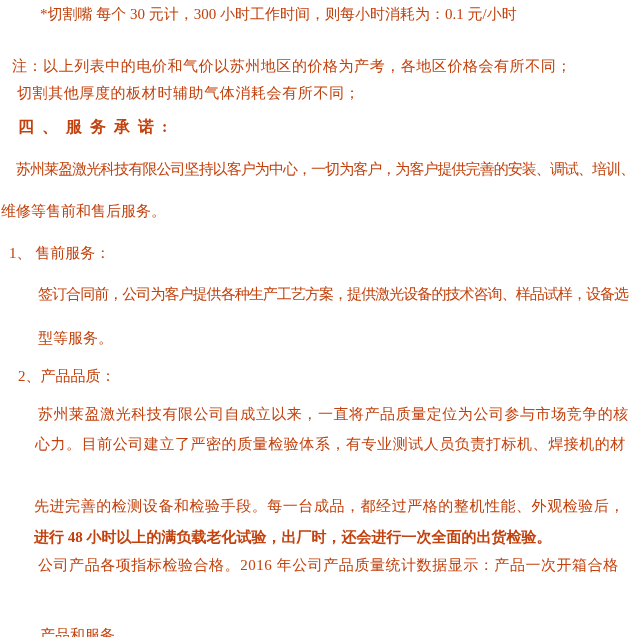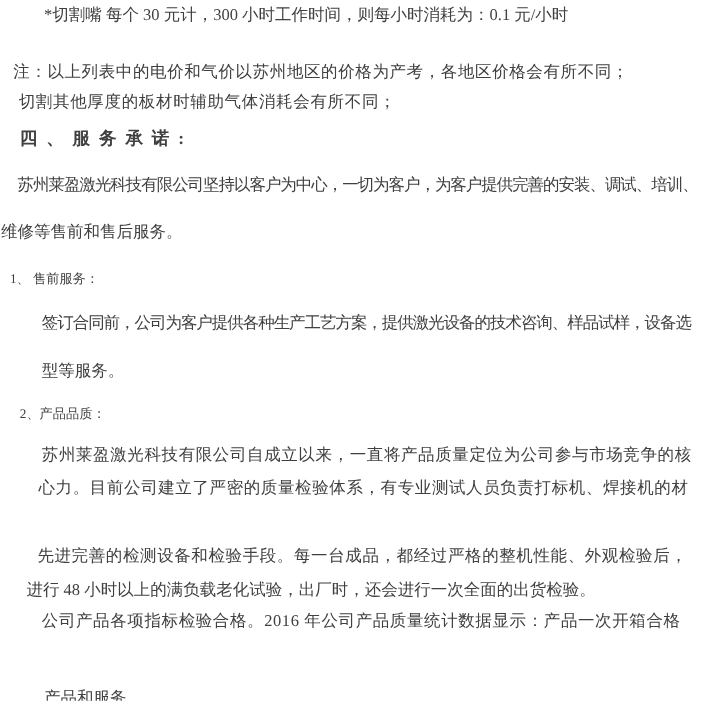--- a/index.html
+++ b/index.html
@@ -19,33 +19,33 @@
     position: relative;
     width: 643px;
     height: 637px;
     background: #ffffff;
   }
   .line {
     position: absolute;
     font-size: 15px;
     line-height: 18px;
     white-space: nowrap;
-    color: #404040;
+    color: #c2410c;
   }
   .tight   { letter-spacing: -0.95px; }
   .wide    { letter-spacing: 0.55px; }
   .wider   { letter-spacing: 0.6px; }
   .section-heading {
     font-size: 16px;
     line-height: 24px;
     font-weight: bold;
     letter-spacing: 8px;
   }
   .item-heading {
-    font-size: 12px;
+    font-size: 15px;
   }
 </style>
 </head>
 <body>
 
 <div class="page">
 
   <div class="line" style="top:5px; left:40px;">*切割嘴 每个 30 元计，300 小时工作时间，则每小时消耗为：0.1 元/小时</div>
 
   <div class="line wide" style="top:57px; left:12px;">注：以上列表中的电价和气价以苏州地区的价格为产考，各地区价格会有所不同；</div>
@@ -58,18 +58,18 @@
 
   <div class="line item-heading" style="top:244px; left:9px;">1、 售前服务：</div>
   <div class="line tight" style="top:285px; left:38px;">签订合同前，公司为客户提供各种生产工艺方案，提供激光设备的技术咨询、样品试样，设备选</div>
   <div class="line" style="top:329px; left:38px;">型等服务。</div>
 
   <div class="line item-heading" style="top:367px; left:18px;">2、产品品质：</div>
 
   <div class="line wide" style="top:405px; left:38px;">苏州莱盈激光科技有限公司自成立以来，一直将产品质量定位为公司参与市场竞争的核</div>
   <div class="line wide" style="top:435px; left:35px;">心力。目前公司建立了严密的质量检验体系，有专业测试人员负责打标机、焊接机的材</div>
   <div class="line wide" style="top:497px; left:34px;">先进完善的检测设备和检验手段。每一台成品，都经过严格的整机性能、外观检验后，</div>
-  <div class="line" style="top:528px; left:24px;">进行 48 小时以上的满负载老化试验，出厂时，还会进行一次全面的出货检验。</div>
+  <div class="line" style="top:528px; left:34px;font-weight:bold;">进行 48 小时以上的满负载老化试验，出厂时，还会进行一次全面的出货检验。</div>
 
   <div class="line wide" style="top:556px; left:38px;">公司产品各项指标检验合格。2016 年公司产品质量统计数据显示：产品一次开箱合格</div>
   <div class="line" style="top:626px; left:40px;">产品和服务</div>
 
 </div>
 
 </body></html>

